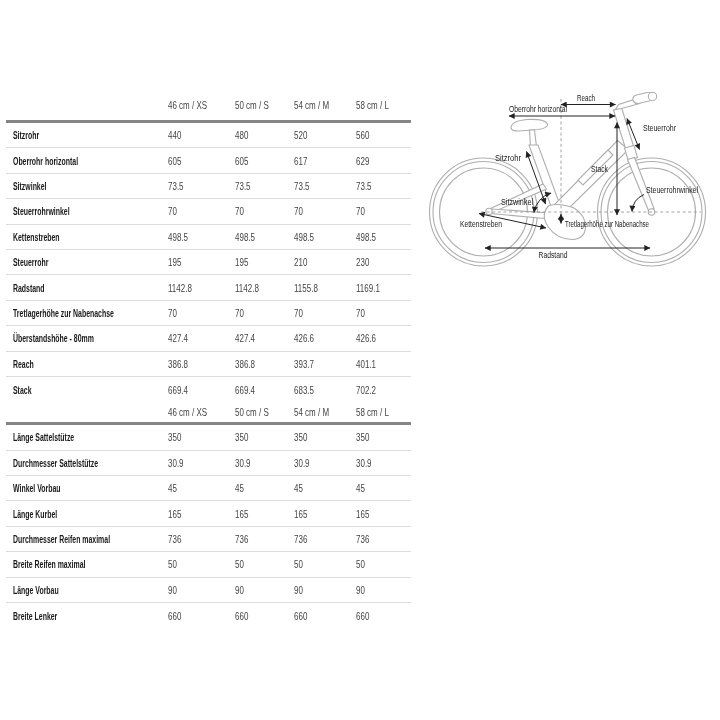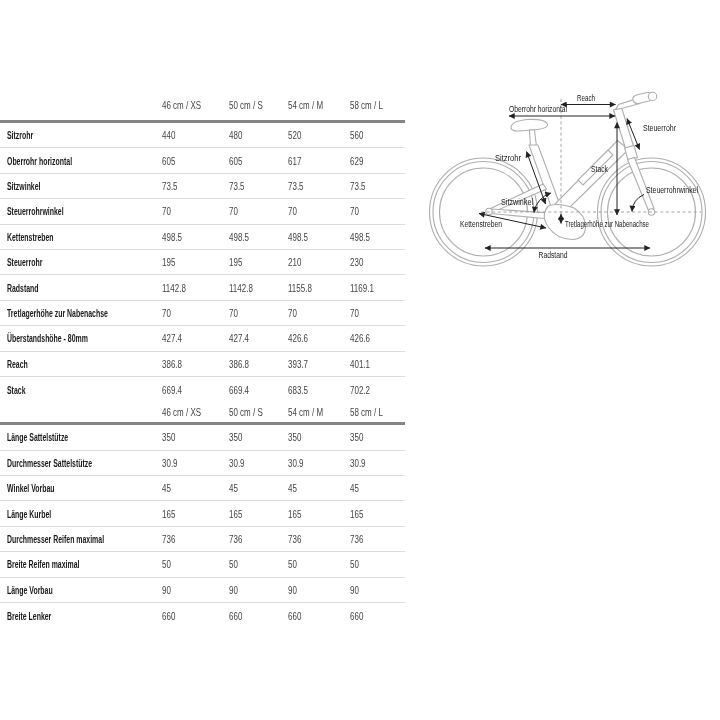--- a/index.html
+++ b/index.html
@@ -1,20 +1,20 @@
 <!DOCTYPE html>
 <html><head>
 <meta charset="utf-8">
 <style>
   html,body { margin:0; padding:0; background:#fff; }
   .page {
     position:relative; width:720px; height:720px; background:#ffffff;
     font-family:"Liberation Sans", sans-serif; overflow:hidden;
   }
-  .tables { position:absolute; left:0; top:90px; width:405px; }
+  .tables { position:absolute; left:6px; top:90px; width:405px; }
   .gt-header { position:relative; border-bottom:3px solid #858585; }
   .gt-header.tall  { height:30px; }
   .gt-header.short { height:20px; }
   .gt-row { position:relative; height:24.4px; border-bottom:1px solid #dcdcdc; }
   .gt-row.last { border-bottom:none; height:25.4px; }
   .gt-label {
     position:absolute; left:7px; top:50%;
     transform:translateY(-50%) scaleX(0.66); transform-origin:left center;
     font-size:10.5px; font-weight:bold; color:#191919; white-space:nowrap;
   }

